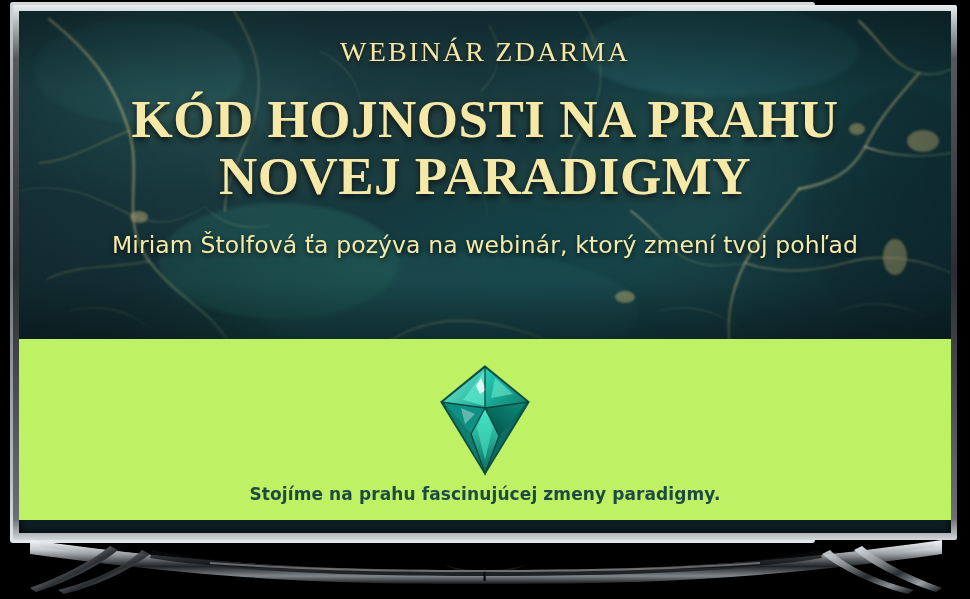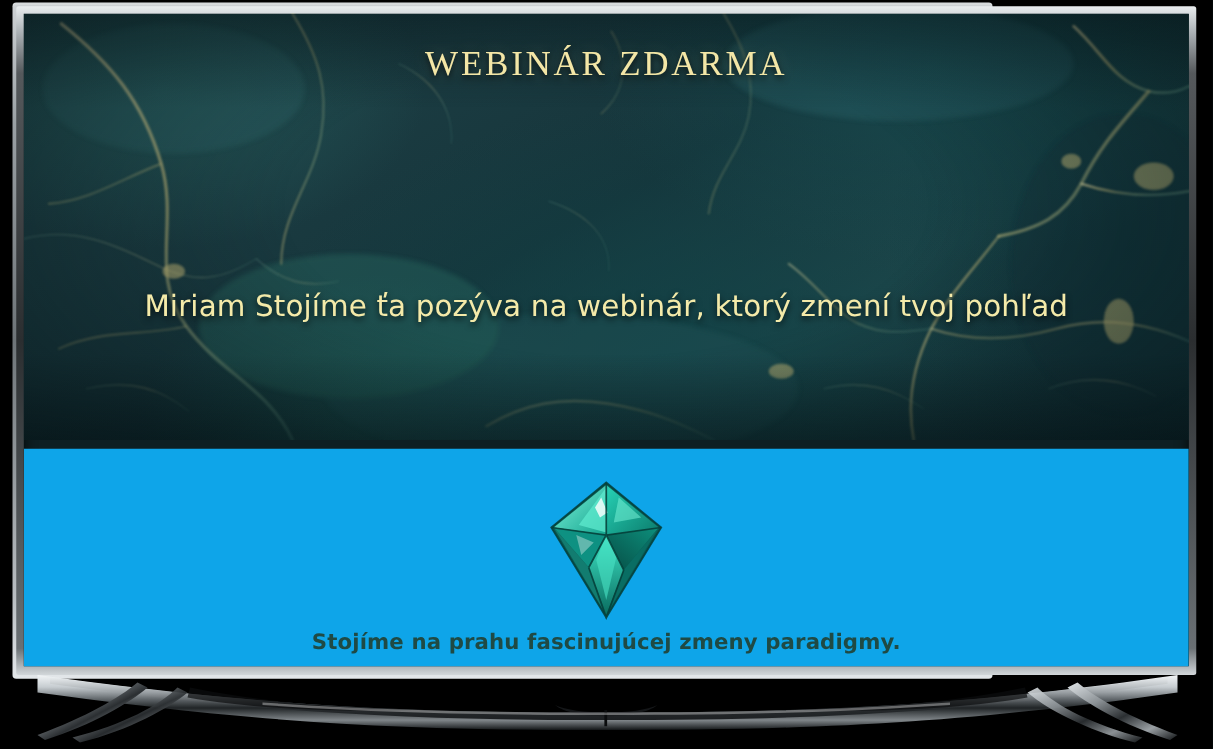--- a/index.html
+++ b/index.html
@@ -6,20 +6,21 @@
   body{width:970px;height:599px;overflow:hidden;font-family:"Liberation Sans",sans-serif;}
 
   #stage{position:relative;width:970px;height:599px;background:#000;}
 
   
   #tv-frame{
     position:absolute;left:10px;top:2px;width:784px;height:541px;
     border-radius:3px;
     background:linear-gradient(180deg,#cfd3d6 0%,#9aa0a4 18%,#6e7478 50%,#b9bec2 88%,#e3e7ea 100%);
     box-shadow:0 0 22px 6px rgba(0,0,0,.95), 0 2px 0 rgba(255,255,255,.18) inset;
+    padding-left:21px;
   }
   #tv-inner-bevel{
     position:absolute;left:3px;top:3px;width:944px;height:535px;
     border-radius:2px;
     background:linear-gradient(180deg,#e9edef 0%,#aab0b4 4%,#55595c 10%,#2b2e30 50%,#6a7074 96%,#d2d7da 100%);
   }
   #screen{
     position:absolute;left:9px;top:9px;width:932px;height:522px;
     overflow:hidden;background:#0e1f23;
     box-shadow:0 0 10px rgba(0,0,0,.85) inset;
@@ -67,22 +68,22 @@
   .subtitle{
     position:absolute;left:66px;top:218px;width:800px;
     font-family:"DejaVu Sans",sans-serif;
     font-weight:400;font-size:23.5px;line-height:1.42;
     color:#f4eaa9;letter-spacing:.1px;
     text-shadow:0 2px 5px rgba(0,0,0,.7);
   }
 
   
   #cream{
-    position:absolute;left:0;top:348px;width:932px;height:181px;
-    background:#0ea5e9;
+    position:absolute;left:0;top:328px;width:932px;height:181px;
+    background:#bef264;
   }
   #gem-wrap{position:absolute;left:466px;top:25px;transform:translateX(-50%);}
   .footnote{
     position:absolute;left:0;top:145px;width:932px;text-align:center;
     font-family:"DejaVu Sans",sans-serif;
     font-weight:600;font-size:17px;letter-spacing:.1px;
     color:#1f4a44;
   }
 
   
@@ -168,22 +169,26 @@
             <ellipse cx="838" cy="118" rx="8" ry="6"></ellipse>
             <ellipse cx="120" cy="206" rx="9" ry="6"></ellipse>
             <ellipse cx="606" cy="286" rx="10" ry="6"></ellipse>
           </g>
         </svg>
 
         <div id="hero-shade"></div>
 
         <div id="hero-text">
           <div class="kicker">WEBINÁR ZDARMA</div>
+          <div class="title">
+            <div>KÓD HOJNOSTI NA PRAHU</div>
+            <div>NOVEJ PARADIGMY</div>
+          </div>
           <div class="subtitle">
-            <div>Miriam Stojíme ťa pozýva na webinár, ktorý zmení tvoj pohľad</div>
+            <div>Miriam Štolfová ťa pozýva na webinár, ktorý zmení tvoj pohľad</div>
           </div>
         </div>
       </div>
 
       <div id="cream">
 
         <div id="gem-wrap">
           <svg width="100" height="112" viewBox="0 0 100 112">
             <defs>
               <linearGradient id="gA" x1="0" y1="0" x2="1" y2="1">

